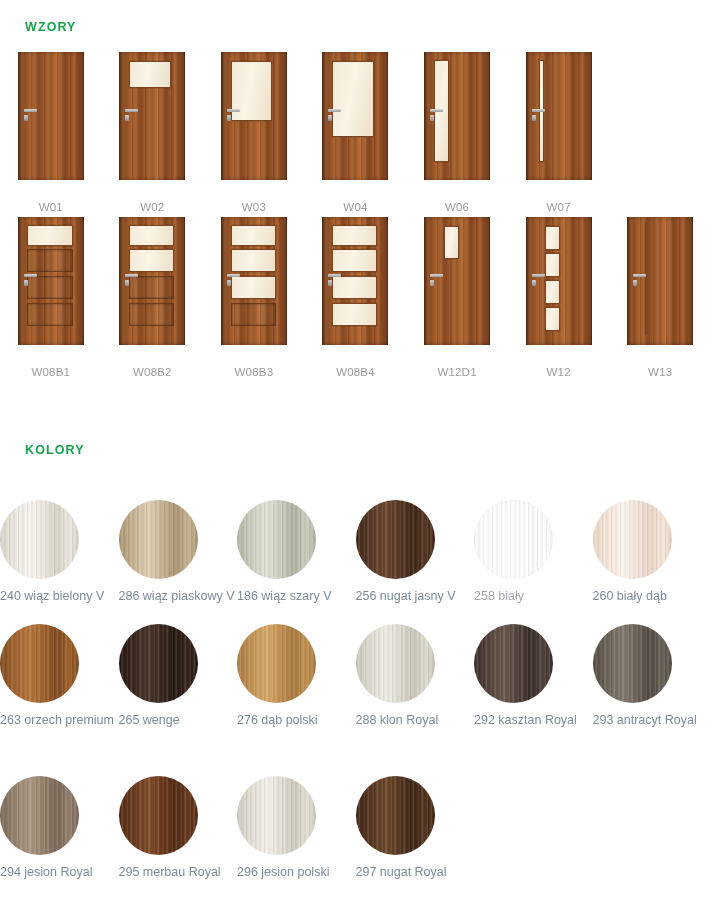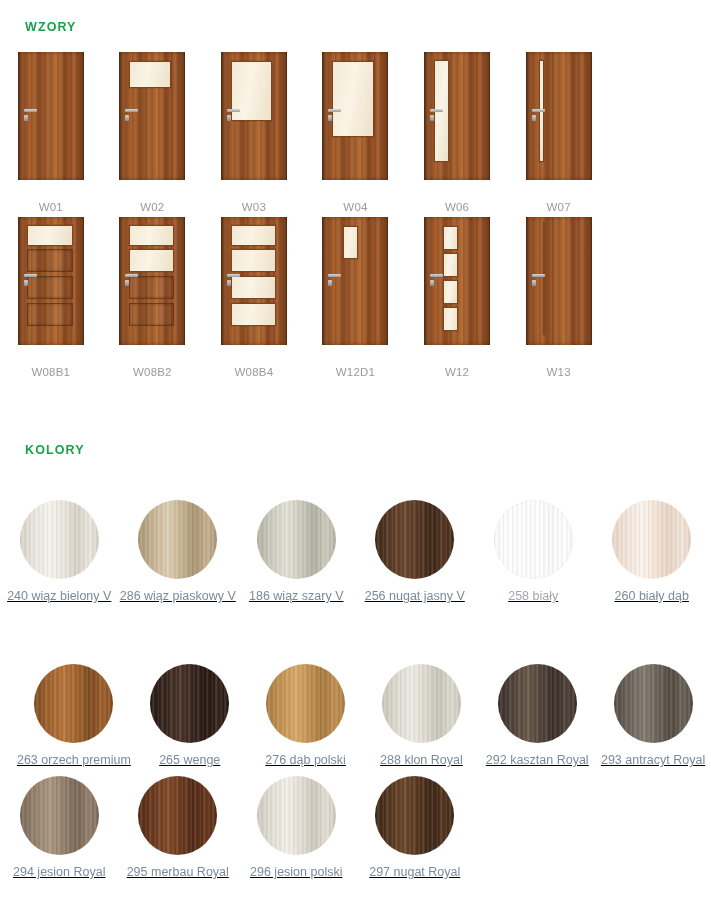--- a/index.html
+++ b/index.html
@@ -98,28 +98,27 @@
   }
 
   
   .color-grid {
     position: absolute;
     left: 0; width: 711px;
     display: grid;
     grid-template-columns: repeat(6, 1fr);
   }
   #color-row-1 { top: 500px; }
-  #color-row-2 { top: 664px; padding-left: 16px; }
+  #color-row-2 { top: 624px; }
   #color-row-3 { top: 776px; }
 
   .color-cell {
     display: flex;
     flex-direction: column;
-    align-items: center;
-    text-decoration: underline;
+    align-items: flex-start;
   }
   .swatch {
     width: 79px; height: 79px;
     border-radius: 50%;
   }
   .color-label {
     margin-top: 10px;
     font-size: 12.5px;
     color: #7b8a99;
     white-space: nowrap;
@@ -220,20 +219,33 @@
           <div class="escutcheon"></div>
         </div>
         <div class="door-label">W08B2</div>
       </div>
       <div class="door-cell">
         <div class="door">
           <div class="leaf">
             <div class="glass" style="left: 8%; top: 4%; width: 78%; height: 17%;"></div>
             <div class="glass" style="left: 8%; top: 24%; width: 78%; height: 19%;"></div>
             <div class="glass" style="left: 8%; top: 46%; width: 78%; height: 19%;"></div>
+            <div class="woodpanel" style="left: 8%; top: 68%; width: 78%; height: 19%;"></div>
+          </div>
+          <div class="handle"></div>
+          <div class="escutcheon"></div>
+        </div>
+        <div class="door-label">W08B3</div>
+      </div>
+      <div class="door-cell">
+        <div class="door">
+          <div class="leaf">
+            <div class="glass" style="left: 8%; top: 4%; width: 78%; height: 17%;"></div>
+            <div class="glass" style="left: 8%; top: 24%; width: 78%; height: 19%;"></div>
+            <div class="glass" style="left: 8%; top: 46%; width: 78%; height: 19%;"></div>
             <div class="glass" style="left: 8%; top: 68%; width: 78%; height: 19%;"></div>
           </div>
           <div class="handle"></div>
           <div class="escutcheon"></div>
         </div>
         <div class="door-label">W08B4</div>
       </div>
       <div class="door-cell">
         <div class="door">
           <div class="leaf">

